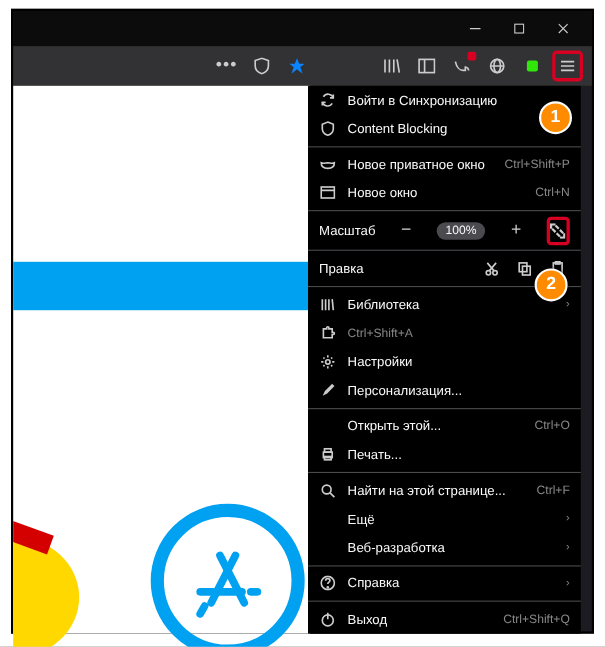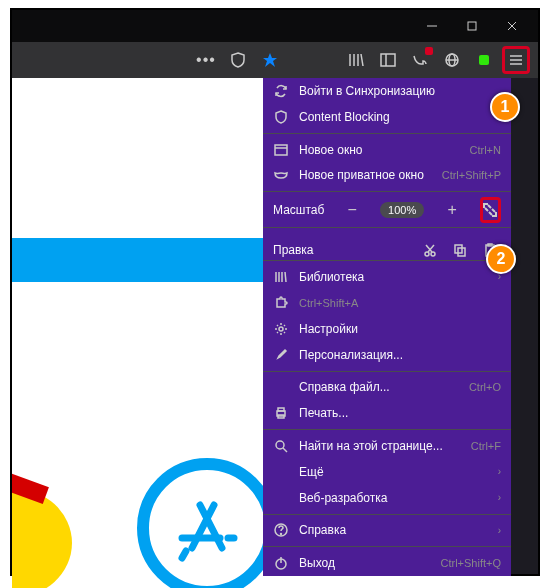--- a/index.html
+++ b/index.html
@@ -13,34 +13,34 @@
 .tbtn{width:28px;height:28px;display:flex;align-items:center;justify-content:center;color:#ccc;border-radius:3px}
 .tbtn svg{width:16px;height:16px;stroke:#ccc;fill:none;stroke-width:1.5}
 .badge{position:relative}
 .badge::after{content:"";position:absolute;top:1px;right:1px;width:8px;height:8px;background:#d70022;border-radius:2px}
 .hamburger{border:3px solid #d70022;border-radius:4px}
 .content{position:absolute;top:68px;left:0;width:270px;height:498px;background:#fff}
 .bluebar{position:absolute;top:160px;left:0;width:270px;height:44px;background:#00a1f1}
 .appicon{position:absolute;top:380px;left:125px;width:140px;height:140px;border:12px solid #00a1f1;border-radius:50%;display:flex;align-items:center;justify-content:center}
 .appicon svg{width:70px;height:70px}
 .yellow{position:absolute;top:380px;left:0;width:80px;height:140px}
-.menu{position:absolute;top:68px;right:27px;width:248px;height:498px;background:#4c1d95;display:flex;flex-direction:column;font-size:12px;color:#f9f9fa}
+.menu{position:absolute;top:68px;right:10px;width:248px;height:498px;background:#000000;display:flex;flex-direction:column;font-size:12px;color:#f9f9fa}
 .mrow{height:32px;display:flex;align-items:center;padding:0 10px;gap:10px}
 .micon{width:16px;height:16px;display:flex;align-items:center;justify-content:center;flex-shrink:0}
 .micon svg{width:14px;height:14px;stroke:#ccc;fill:none;stroke-width:1.5}
 .mlabel{flex:1;white-space:nowrap;color:#f9f9fa}
 .mshort{color:#888;font-size:11px;white-space:nowrap}
 .msep{height:1px;background:#4a4a4f;margin:3px 0}
 .zoomrow{height:36px;display:flex;align-items:center;padding:0 10px;gap:19px}
 .zlabel{flex:1;font-size:12px}
 .zbtn{width:26px;height:26px;display:flex;align-items:center;justify-content:center;color:#ccc;font-size:16px;border-radius:3px}
 .zval{background:#4a4a4f;border-radius:10px;padding:2px 8px;font-size:11px;color:#f9f9fa}
 .fsbtn{border:3px solid #d70022;border-radius:4px;width:28px;height:26px;display:flex;align-items:center;justify-content:center}
 .fsbtn svg{width:14px;height:14px;stroke:#ccc;stroke-width:2;fill:none}
-.editrow{height:32px;display:flex;align-items:flex-end;padding:0 10px;gap:8px}
+.editrow{height:32px;display:flex;align-items:center;padding:0 10px;gap:8px}
 .editrow .mlabel{flex:1}
 .editic{width:22px;display:flex;justify-content:center}
 .editic svg{width:14px;height:14px;stroke:#ccc;fill:none;stroke-width:1.5}
 .chev{color:#888;font-size:10px}
 .callout{position:absolute;width:30px;height:30px;background:#ff8c00;border:2px solid #fff;border-radius:50%;display:flex;align-items:center;justify-content:center;color:#fff;font-weight:bold;font-size:16px;box-shadow:0 0 4px rgba(0,0,0,.6)}
 .c1{top:82px;right:18px}
 .c2{top:234px;right:22px}
 .dots{font-size:16px;letter-spacing:1px;color:#ccc}
 .watermark{position:absolute;top:14px;right:18px;color:#888;font-size:13px;letter-spacing:.5px;pointer-events:none}
 </style>
@@ -161,35 +161,35 @@
           <svg viewBox="0 0 14 14">
             <path d="M7 1l5 2v4c0 3-2 5-5 6-3-1-5-3-5-6V3z"></path>
           </svg>
         </span>
     <span class="mlabel">Content Blocking</span>
   </div>
   <div class="msep"></div>
   <div class="mrow">
     <span class="micon">
           <svg viewBox="0 0 14 14">
+            <path d="M1 5c0 3 2 5 6 5s6-2 6-5c-2 1-4 0-6 0s-4 1-6 0z"></path>
+          </svg>
+        </span>
+    <span class="mlabel">Новое приватное окно</span>
+    <span class="mshort">Ctrl+Shift+P</span>
+  </div>
+  <div class="mrow">
+    <span class="micon">
+          <svg viewBox="0 0 14 14">
             <rect x="1" y="2" width="12" height="10"></rect>
             <line x1="1" y1="5" x2="13" y2="5"></line>
           </svg>
         </span>
     <span class="mlabel">Новое окно</span>
     <span class="mshort">Ctrl+N</span>
-  </div>
-  <div class="mrow">
-    <span class="micon">
-          <svg viewBox="0 0 14 14">
-            <path d="M1 5c0 3 2 5 6 5s6-2 6-5c-2 1-4 0-6 0s-4 1-6 0z"></path>
-          </svg>
-        </span>
-    <span class="mlabel">Новое приватное окно</span>
-    <span class="mshort">Ctrl+Shift+P</span>
   </div>
   <div class="msep"></div>
   <div class="zoomrow">
     <span class="zlabel">Масштаб</span>
     <span class="zbtn">−</span>
     <span class="zval">100%</span>
     <span class="zbtn">+</span>
     <span class="fsbtn">
           <svg viewBox="0 0 14 14">
             <path d="M2 5l3 3M5 2l3 3M12 9l-3-3M9 12l-3-3" stroke="#ccc"></path>
@@ -255,21 +255,21 @@
     <span class="micon">
           <svg viewBox="0 0 14 14">
             <path d="M11 2l1 1-6 6-2 1 1-2z"></path>
           </svg>
         </span>
     <span class="mlabel">Персонализация...</span>
   </div>
   <div class="msep"></div>
   <div class="mrow">
     <span class="micon"></span>
-    <span class="mlabel">Справка файл...</span>
+    <span class="mlabel">Открыть этой...</span>
     <span class="mshort">Ctrl+O</span>
   </div>
   <div class="mrow">
     <span class="micon">
           <svg viewBox="0 0 14 14">
             <rect x="3" y="5" width="8" height="5"></rect>
             <rect x="4" y="2" width="6" height="3"></rect>
             <rect x="4" y="9" width="6" height="3"></rect>
           </svg>
         </span>

